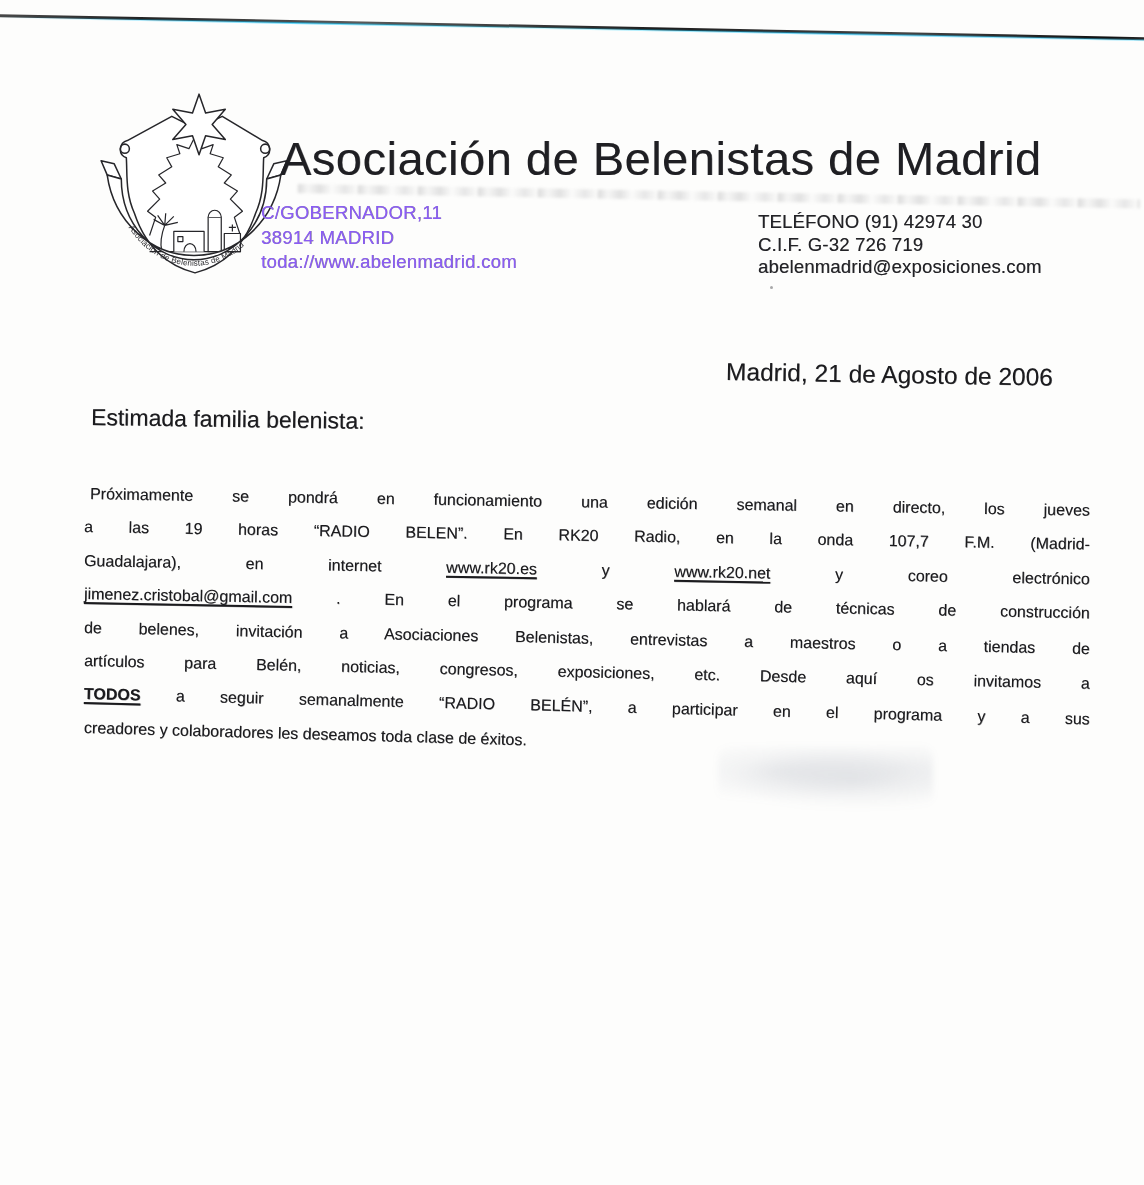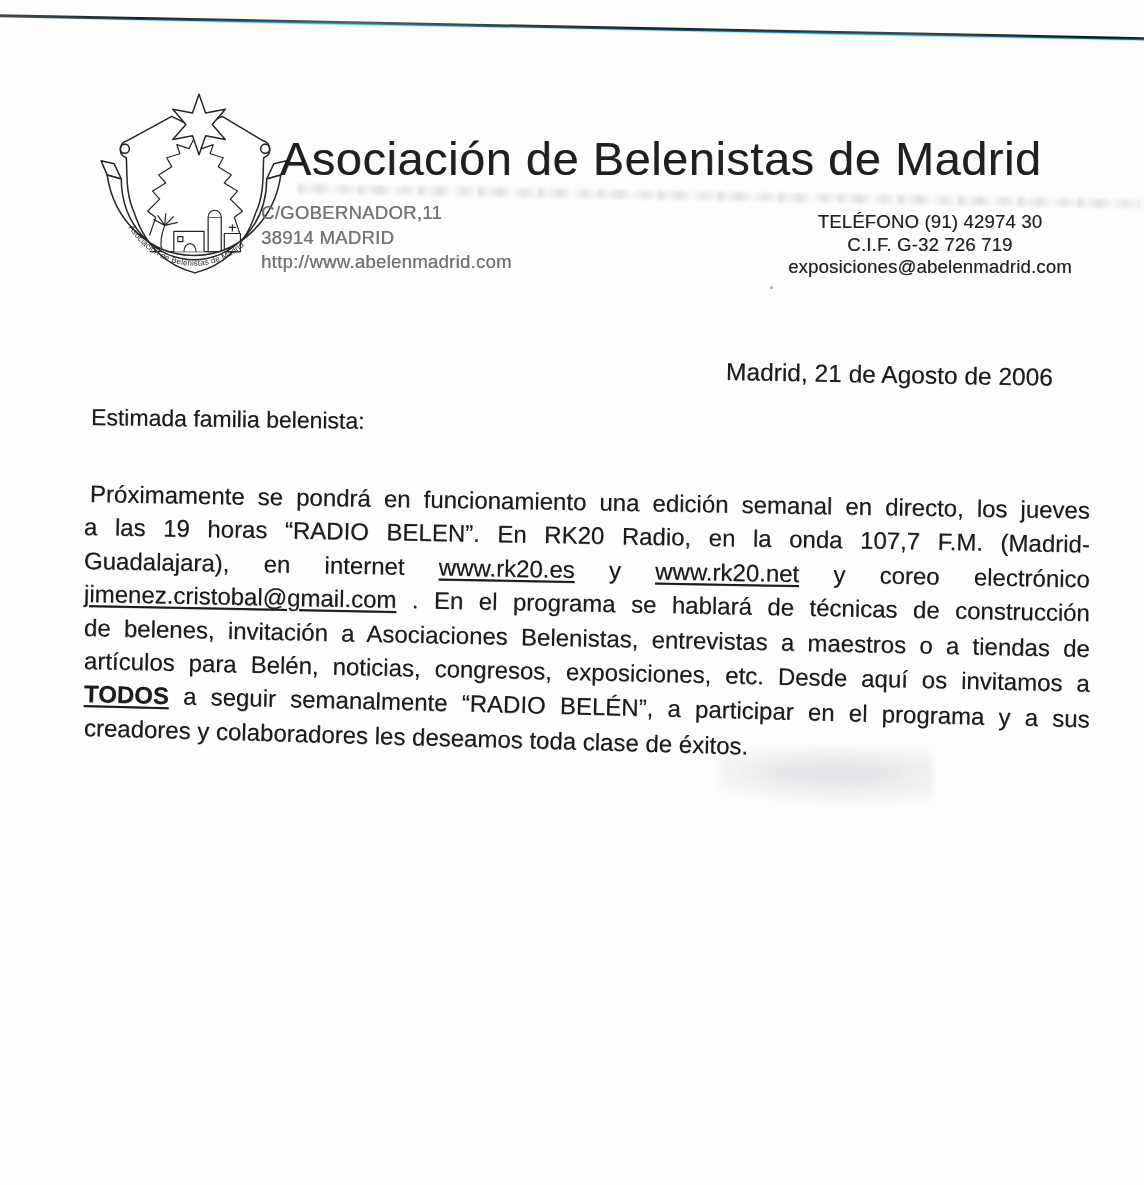--- a/index.html
+++ b/index.html
@@ -22,30 +22,30 @@
   .bleed{position:absolute;left:718px;top:746px;width:215px;height:62px;border-radius:10px;filter:blur(3px);
     background:
       radial-gradient(ellipse at 30% 40%,rgba(90,100,125,.10),rgba(90,100,125,0) 60%),
       radial-gradient(ellipse at 65% 55%,rgba(80,90,115,.09),rgba(80,90,115,0) 65%),
       radial-gradient(ellipse at 85% 35%,rgba(90,100,125,.07),rgba(90,100,125,0) 60%);}
 
   
   .logo{position:absolute;left:91px;top:82px;width:206px;height:202px;}
   .title{position:absolute;left:280px;top:131px;margin:0;font-size:47px;font-weight:400;
     letter-spacing:.5px;white-space:nowrap;color:#1f1f23;}
-  .addr{position:absolute;left:261px;top:201px;font-size:18.5px;line-height:24.5px;letter-spacing:.3px;color:#737373;}
-  .contact{position:absolute;left:758px;top:211px;width:344px;text-align:center;font-size:18.5px;
+  .addr{position:absolute;left:261px;top:201px;font-size:18.5px;line-height:24.5px;letter-spacing:.3px;color:#8b5cf6;}
+  .contact{position:absolute;left:758px;top:211px;width:344px;font-size:18.5px;
     line-height:22.5px;letter-spacing:.2px;color:#222226;}
 
   
   .date{position:absolute;left:726px;top:358px;font-size:24.5px;white-space:nowrap;
     transform:rotate(1deg);transform-origin:0 50%;}
   .salutation{position:absolute;left:91px;top:404px;font-size:23px;white-space:nowrap;
     transform:rotate(.8deg);transform-origin:0 50%;}
-  .paragraph{position:absolute;left:84px;top:477px;width:1006px;font-size:24px;}
+  .paragraph{position:absolute;left:84px;top:477px;width:1006px;font-size:16px;}
   .body-line{height:33.4px;line-height:33.4px;transform-origin:0 50%;}
   .body-line.just{text-align:justify;text-align-last:justify;}
   .body-line:nth-child(1){transform:rotate(.95deg);padding-left:6px;}
   .body-line:nth-child(2){transform:rotate(1deg);}
   .body-line:nth-child(3){transform:rotate(1.05deg);}
   .body-line:nth-child(4){transform:rotate(1.1deg);}
   .body-line:nth-child(5){transform:rotate(1.2deg);}
   .body-line:nth-child(6){transform:rotate(1.3deg);}
   .body-line:nth-child(7){transform:rotate(1.45deg);}
   .body-line:nth-child(8){transform:rotate(1.6deg);}
@@ -99,27 +99,27 @@
           <textPath href="#bannerArc" startOffset="21%">Asociación de Belenistas de Madrid</textPath>
         </text>
       </svg>
     </div>
 
     <h1 class="title scan-text">Asociación de Belenistas de Madrid</h1>
 
     <div class="addr scan-text">
       <div>C/GOBERNADOR,11</div>
       <div>38914 MADRID</div>
-      <div>http://www.abelenmadrid.com</div>
+      <div>toda://www.abelenmadrid.com</div>
     </div>
 
     <div class="contact scan-text">
       <div>TELÉFONO (91) 42974 30</div>
       <div>C.I.F. G-32 726 719</div>
-      <div>exposiciones@abelenmadrid.com</div>
+      <div>abelenmadrid@exposiciones.com</div>
     </div>
   </header>
 
   <main>
     <div class="date scan-text">Madrid, 21 de Agosto de 2006</div>
     <div class="salutation scan-text">Estimada familia belenista:</div>
     <div class="paragraph scan-text">
         <div class="body-line just"><span>Próximamente se pondrá en funcionamiento una edición semanal en directo, los jueves</span></div>
         <div class="body-line just"><span>a las 19 horas “RADIO BELEN”. En RK20 Radio, en la onda 107,7 F.M. (Madrid-</span></div>
         <div class="body-line just"><span>Guadalajara), en internet </span><span class="u">www.rk20.es</span><span> y </span><span class="u">www.rk20.net</span><span> y coreo electrónico</span></div>

